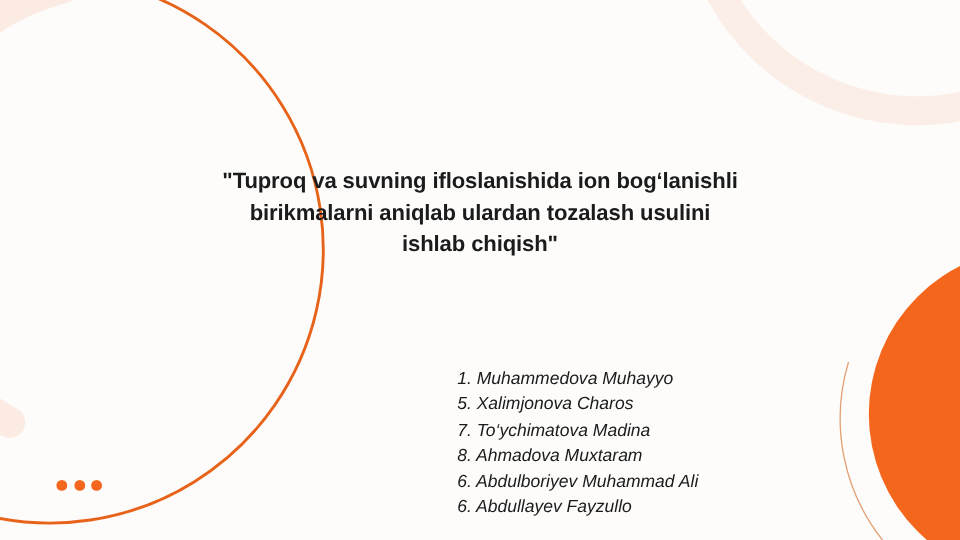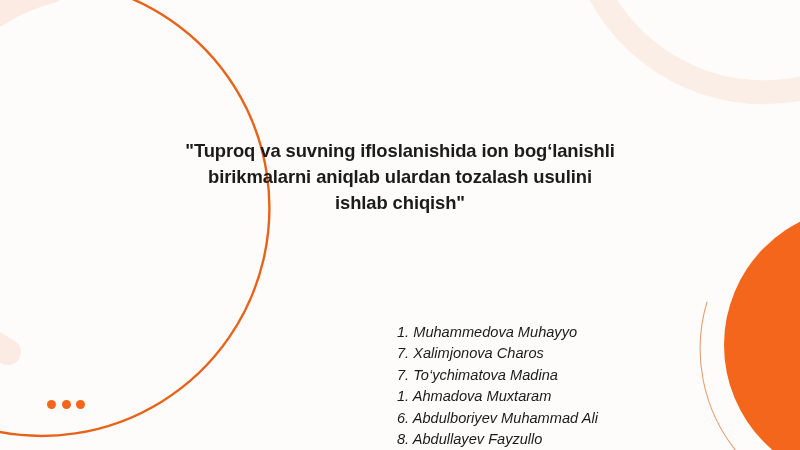--- a/index.html
+++ b/index.html
@@ -40,21 +40,21 @@
     letter-spacing: -0.1px;
     white-space: pre-line;
   }
   #names-block {
     position: absolute;
     left: 381px;
     top: 306px;
     width: 380px;
   }
   #names-list {
-    margin: 16px;
+    margin: 0;
     padding: 0;
     list-style: none;
   }
   #names-list li {
     font-family: "Liberation Sans", sans-serif;
     font-size: 14.6px;
     font-style: italic;
     font-weight: normal;
     line-height: 1.47;
     color: #1b1b1b;
@@ -94,21 +94,21 @@
 
   <div id="title-block">
     <h1 id="title-text">"Tuproq va suvning ifloslanishida ion bog‘lanishli
 birikmalarni aniqlab ulardan tozalash usulini
 ishlab chiqish"</h1>
   </div>
 
   <div id="names-block">
     <ol id="names-list">
         <li>1. Muhammedova Muhayyo</li>
-        <li>7. Xalimjonova Charos</li>
+        <li>5. Xalimjonova Charos</li>
         <li>7. To‘ychimatova Madina</li>
-        <li>1. Ahmadova Muxtaram</li>
+        <li>8. Ahmadova Muxtaram</li>
         <li>6. Abdulboriyev Muhammad Ali</li>
-        <li>8. Abdullayev Fayzullo</li>
+        <li>6. Abdullayev Fayzullo</li>
       </ol>
   </div>
 
 </div>
 
 </body></html>

